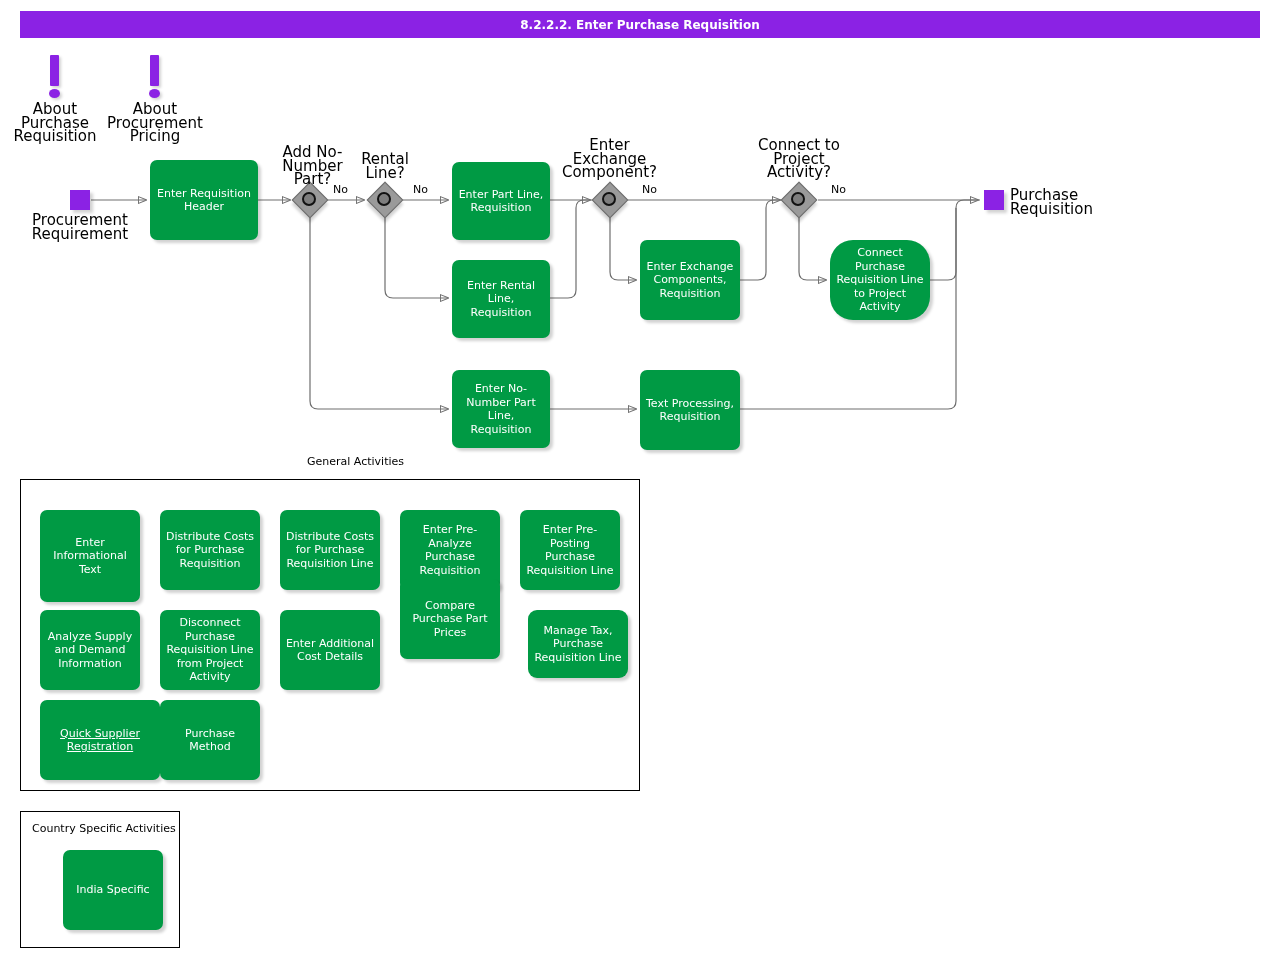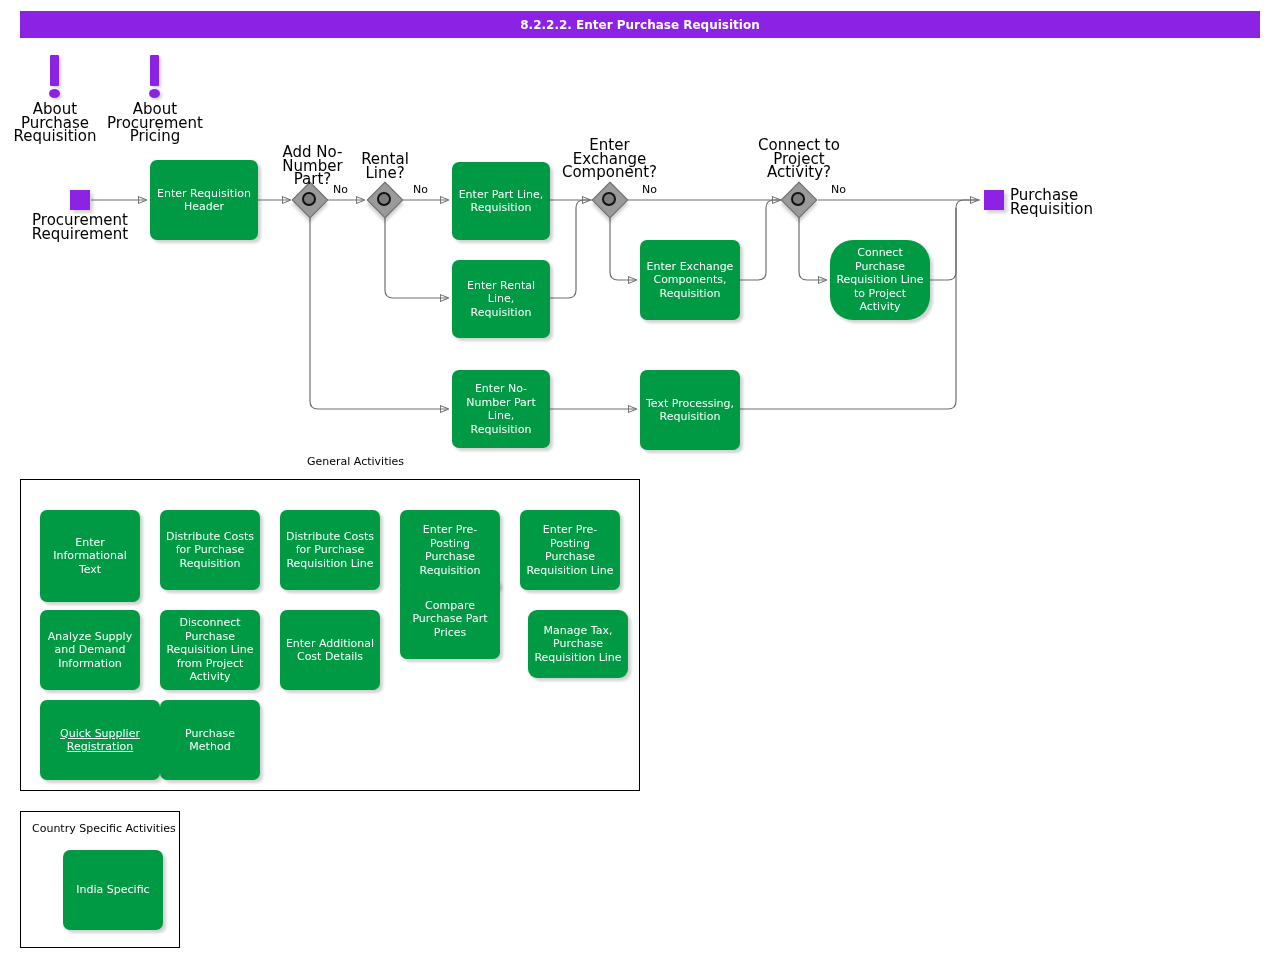--- a/index.html
+++ b/index.html
@@ -289,21 +289,21 @@
 <div class="proc" style="left:40px; top:510px; width:100px; height:92px;">Enter
 Informational
 Text</div>
 <div class="proc" style="left:160px; top:510px; width:100px; height:80px;">Distribute Costs
 for Purchase
 Requisition</div>
 <div class="proc" style="left:280px; top:510px; width:100px; height:80px;">Distribute Costs
 for Purchase
 Requisition Line</div>
 <div class="proc" style="left:400px; top:510px; width:100px; height:80px;">Enter Pre-
-Posting
+Analyze
 Purchase
 Requisition</div>
 <div class="proc" style="left:520px; top:510px; width:100px; height:80px;">Enter Pre-
 Posting
 Purchase
 Requisition Line</div>
 
 <div class="proc" style="left:40px; top:610px; width:100px; height:80px;">Analyze Supply
 and Demand
 Information</div>

